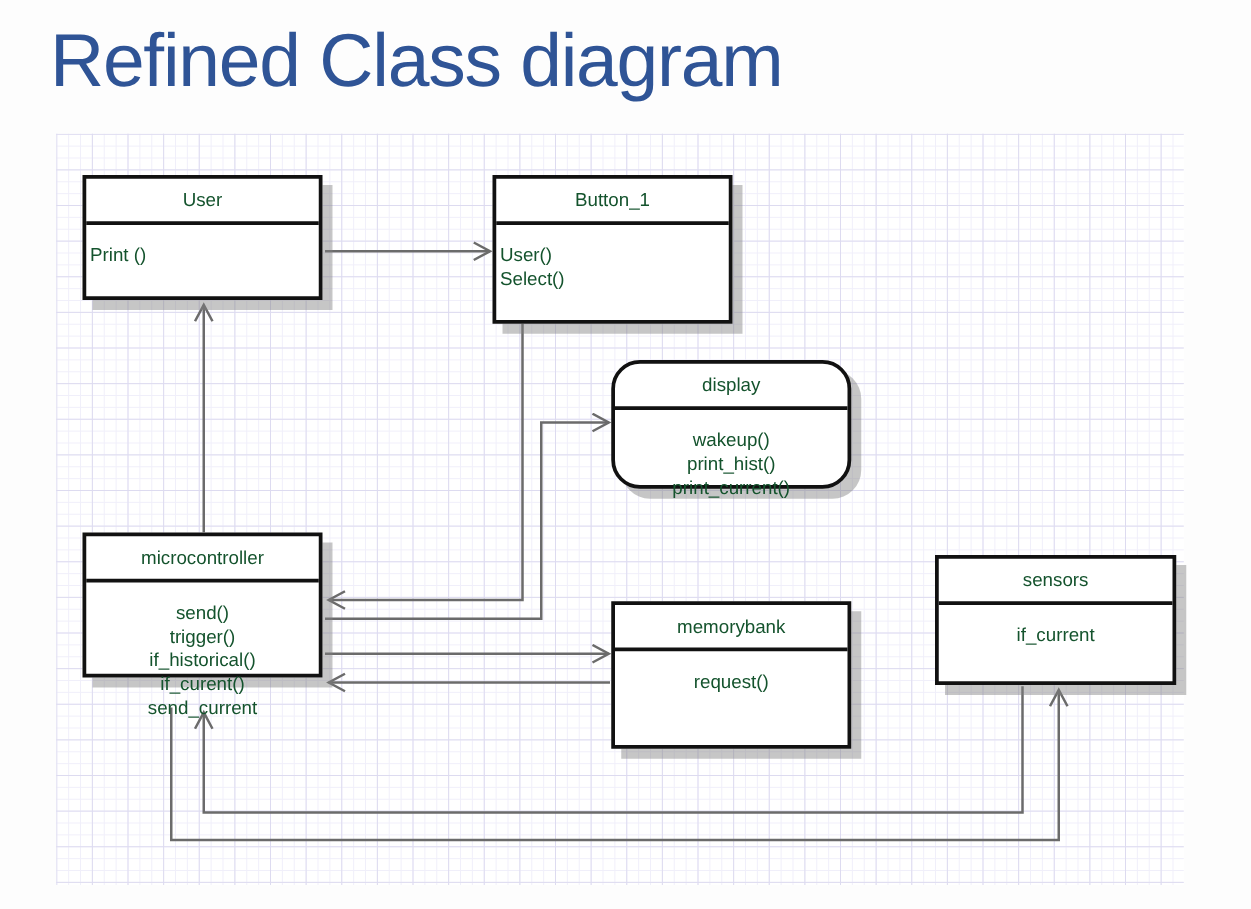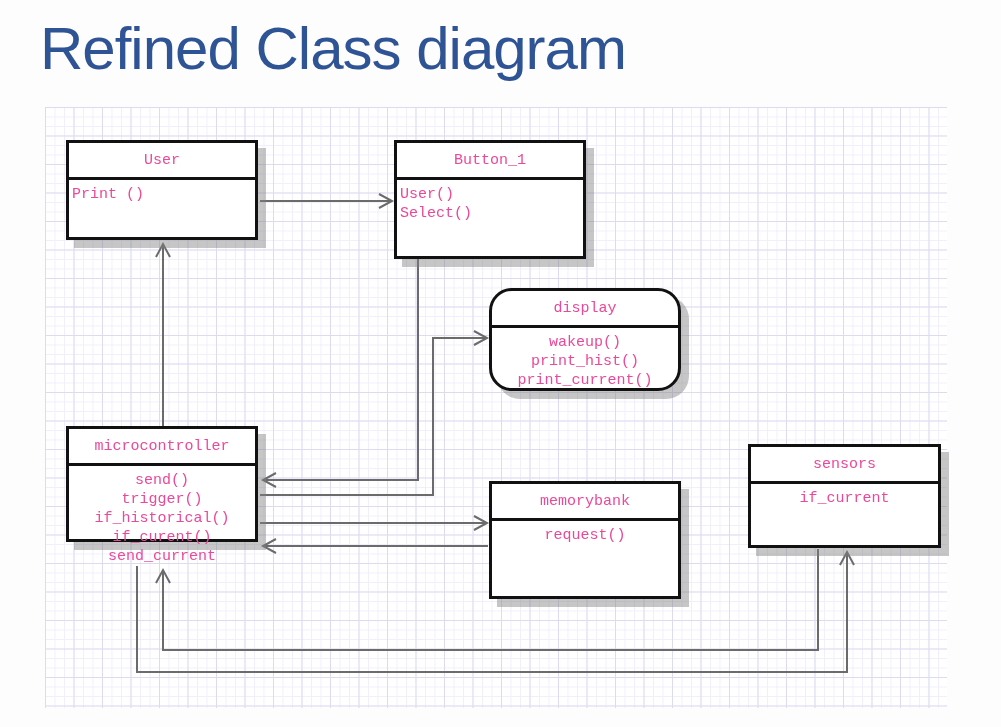--- a/index.html
+++ b/index.html
@@ -40,31 +40,30 @@
   svg.edges polyline{fill:none;stroke:#6b6b6b;stroke-width:2;}
 
   
   .uml-box{
     position:absolute;
     background:#ffffff;
     border:3px solid #111111;
     box-shadow:8px 8px 0 rgba(128,128,128,0.45);
     z-index:3;
     box-sizing:border-box;
-    color:#ec4899;
-    font-family:Liberation Mono, monospace;
+    color:#14532d;
   }
   .uml-head{
     height:34px;
     border-bottom:3px solid #111111;
     display:flex;align-items:center;justify-content:center;
     font-size:15px;
   }
   .uml-body{
-    padding:5px 3px;
+    padding:15px 3px;
     font-size:15px;line-height:19px;
     white-space:pre-line;
   }
   .align-left .uml-body{text-align:left;}
   .align-center .uml-body{text-align:center;}
 
   #box-user           {left:66px; top:140px; width:192px; height:100px;}
   #box-button1        {left:394px;top:140px; width:192px; height:119px;}
   #box-display        {left:489px;top:288px; width:192px; height:103px;border-radius:23px;}
   #box-microcontroller{left:66px; top:426px; width:192px; height:116px;}

